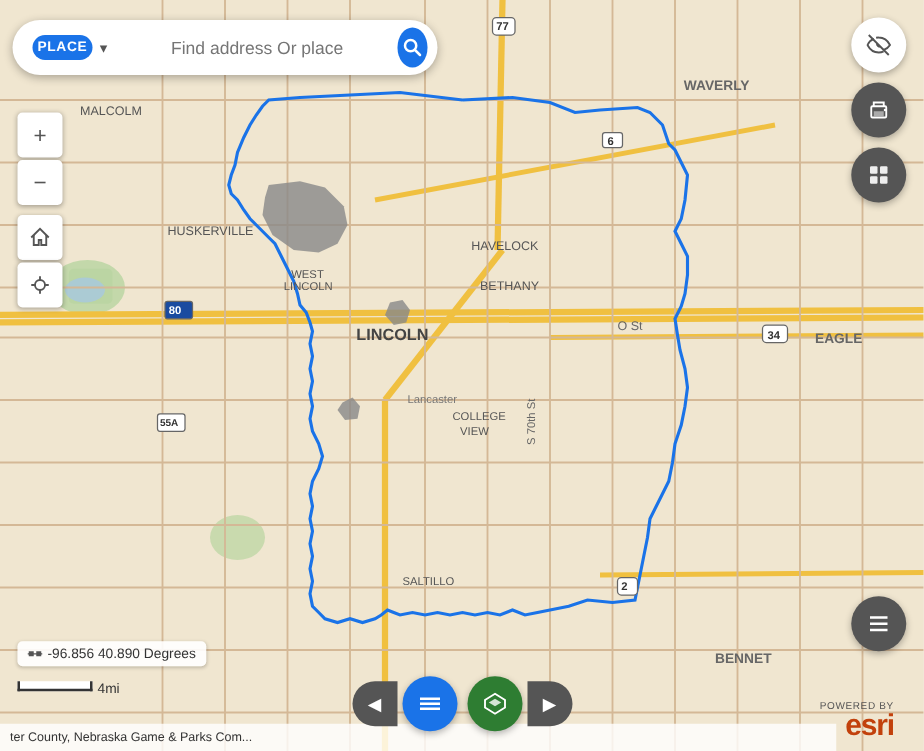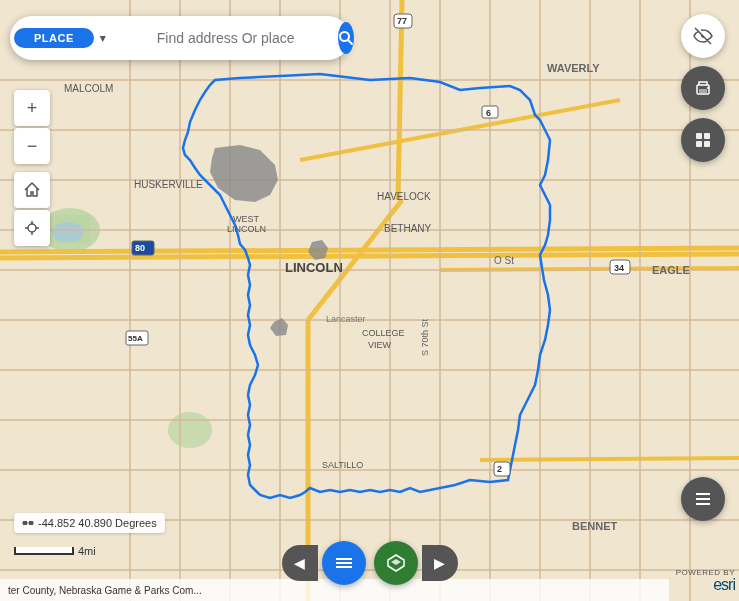--- a/index.html
+++ b/index.html
@@ -34,25 +34,25 @@
       padding: 0 8px 0 0;
       height: 44px;
       width: 340px;
       z-index: 10;
     }
 
     .place-badge {
       background: #1a73e8;
       color: white;
       border-radius: 20px;
-      padding: 4px 20px;
+      padding: 4px 4px;
       font-size: 11px;
       font-weight: bold;
       margin-right: 6px;
-      margin-left: 4px;
+      margin-left: 16px;
       letter-spacing: 0.5px;
       white-space: nowrap;
     }
 
     .search-dropdown-arrow {
       color: #555;
       font-size: 12px;
       margin-right: 4px;
       cursor: pointer;
     }
@@ -159,21 +159,21 @@
     
     .scale-bar {
       position: absolute;
       bottom: 44px;
       left: 14px;
       z-index: 10;
     }
 
     .scale-line {
       display: flex;
-      align-items: center;
+      align-items: flex-start;
       gap: 4px;
     }
 
     .scale-ruler {
       width: 60px;
       height: 8px;
       border: 2px solid #333;
       border-top: none;
       background: white;
     }
@@ -231,37 +231,37 @@
       box-shadow: 0 2px 6px rgba(0,0,0,0.3);
     }
 
     .btn-blue { background: #1a73e8; }
     .btn-green { background: #2e7d32; }
 
     
     .esri-logo {
       position: absolute;
       bottom: 8px;
-      right: 4px;
+      right: 24px;
       z-index: 10;
       display: flex;
       flex-direction: column;
       align-items: flex-end;
     }
 
     .powered-by {
       font-size: 8px;
       color: #555;
       letter-spacing: 0.5px;
     }
 
     .esri-text {
-      font-size: 16px;
-      font-weight: normal;
-      color: #0c4a6e;
+      font-size: 24px;
+      font-weight: bold;
+      color: #c2410c;
       letter-spacing: -1px;
       line-height: 1;
     }
 
     
     .list-btn {
       position: absolute;
       bottom: 80px;
       right: 14px;
       background: #555;
@@ -470,21 +470,21 @@
       <line x1="4" y1="16" x2="18" y2="16" stroke="white" stroke-width="2"></line>
     </svg>
   </div>
 
   <div class="coordinates">
     <svg width="12" height="12" viewBox="0 0 12 12">
       <rect x="1" y="4" width="4" height="4" fill="#555"></rect>
       <rect x="7" y="4" width="4" height="4" fill="#555"></rect>
       <line x1="0" y1="6" x2="12" y2="6" stroke="#555" stroke-width="1"></line>
     </svg>
-    <span>-44.852 40.890 Degrees</span>
+    <span>-96.856 40.890 Degrees</span>
   </div>
 
   <div class="scale-bar">
     <div class="scale-line">
       <div class="scale-ruler"></div>
       <span class="scale-label">4mi</span>
     </div>
   </div>
 
   <div class="bottom-toolbar">

